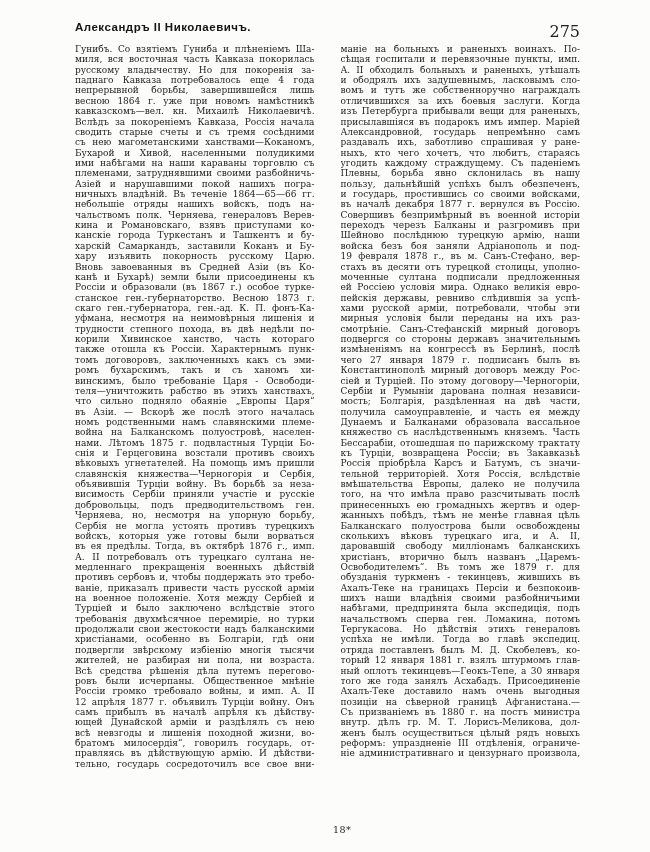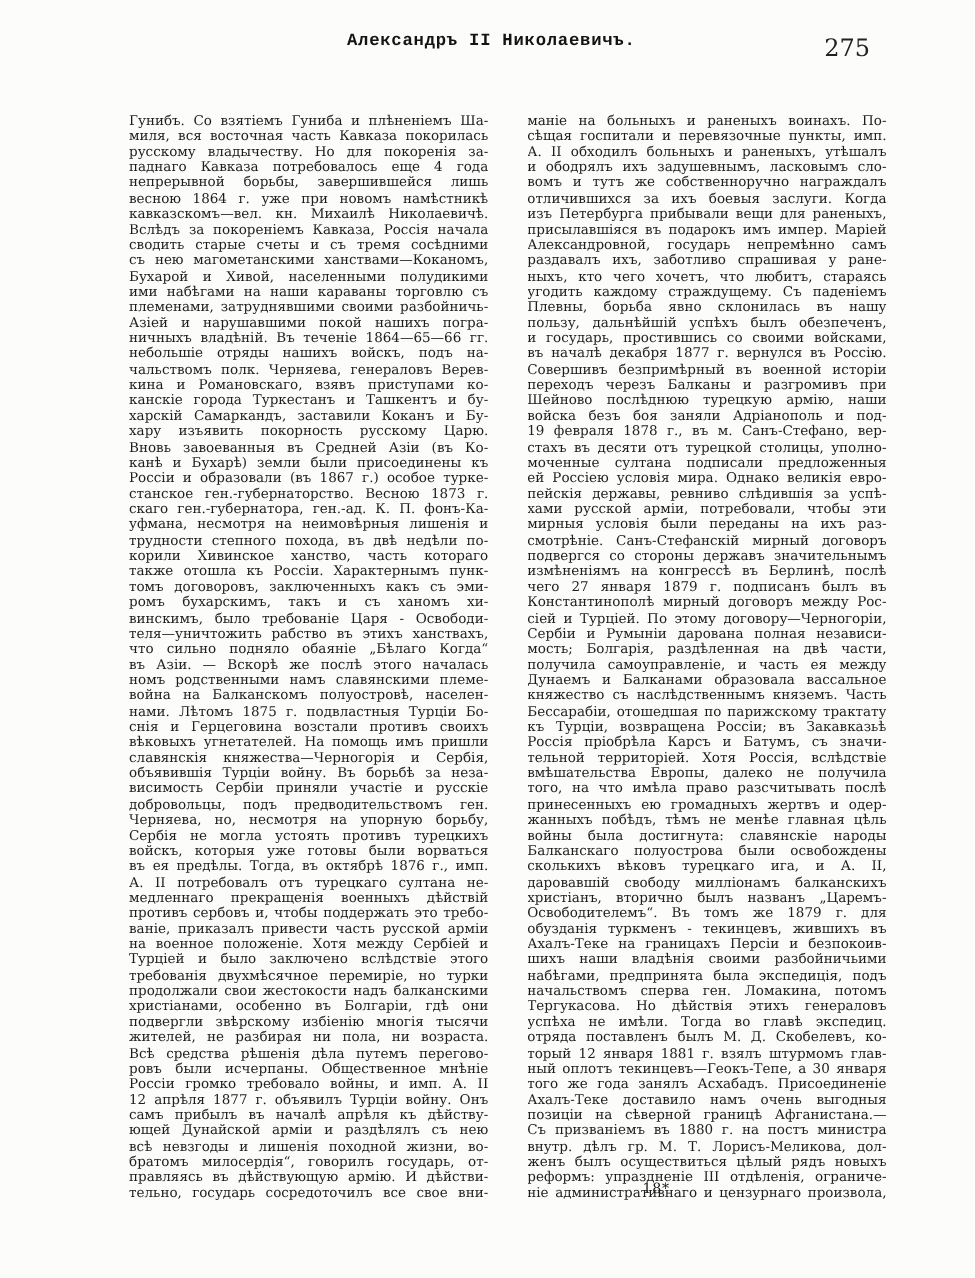--- a/index.html
+++ b/index.html
@@ -10,49 +10,49 @@
     background:#fcfcfa;
     color:#1b1b1b;
     font-family:"DejaVu Serif", "Liberation Serif", serif;
     overflow:hidden;
     box-sizing:border-box;
   }
   .running-head {
     position:absolute; top:21px; left:75px; width:505px; height:16px;
   }
   .head-title {
-    display:block; text-align:center;
-    font-family:Liberation Mono, monospace;
+    display:block; 
+    font-family:Liberation Sans, sans-serif;
     font-weight:bold; font-size:11.5px; letter-spacing:0.5px;
     color:#141414;
   }
   .page-number {
     position:absolute; right:0; top:1px;
     font-size:16px; color:#222;
   }
   .text-block {
-    position:absolute; top:44px; left:86px; width:505px;
-    display:flex; gap:26px;margin-top:32px;
+    position:absolute; top:44px; left:75px; width:505px;
+    display:flex; gap:26px;
   }
   .column { width:247px; overflow:hidden; }
   .line {
     font-size:9px;
     line-height:10.36px; height:10.36px;
     text-align:justify;
     text-align-last:justify;
     word-spacing:-0.2px;
     white-space:nowrap;
     overflow:hidden;
     color:#1d1d1d;
   }
   
   .line { white-space:normal; }
   .signature {
-    position:absolute; top:787px; left:333px; width:247px;
-    text-align:center; padding-right:38px; box-sizing:border-box;
+    position:absolute; top:824px; left:333px; width:247px;
+    text-align:left; padding-right:38px; box-sizing:border-box;
     font-size:9.5px; letter-spacing:0.5px; color:#1d1d1d;
   }
 </style>
 </head>
 <body>
 
 <div class="page">
 
   <div class="running-head">
     <span class="head-title">Александръ II Николаевичъ.</span>
@@ -88,21 +88,21 @@
         <div class="line">станское ген.-губернаторство. Весною 1873 г.</div>
         <div class="line">скаго ген.-губернатора, ген.-ад. К. П. фонъ-Ка-</div>
         <div class="line">уфмана, несмотря на неимовѣрныя лишенія и</div>
         <div class="line">трудности степного похода, въ двѣ недѣли по-</div>
         <div class="line">корили Хивинское ханство, часть котораго</div>
         <div class="line">также отошла къ Россіи. Характернымъ пунк-</div>
         <div class="line">томъ договоровъ, заключенныхъ какъ съ эми-</div>
         <div class="line">ромъ бухарскимъ, такъ и съ ханомъ хи-</div>
         <div class="line">винскимъ, было требованіе Царя - Освободи-</div>
         <div class="line">теля—уничтожить рабство въ этихъ ханствахъ,</div>
-        <div class="line">что сильно подняло обаяніе „Бѣлаго Когда“</div>
+        <div class="line">что сильно подняло обаяніе „Европы Царя“</div>
         <div class="line">въ Азіи. — Вскорѣ же послѣ этого началась</div>
         <div class="line">номъ родственными намъ славянскими племе-</div>
         <div class="line">война на Балканскомъ полуостровѣ, населен-</div>
         <div class="line">нами. Лѣтомъ 1875 г. подвластныя Турціи Бо-</div>
         <div class="line">снія и Герцеговина возстали противъ своихъ</div>
         <div class="line">вѣковыхъ угнетателей. На помощь имъ пришли</div>
         <div class="line">славянскія княжества—Черногорія и Сербія,</div>
         <div class="line">объявившія Турціи войну. Въ борьбѣ за неза-</div>
         <div class="line">висимость Сербіи приняли участіе и русскіе</div>
         <div class="line">добровольцы, подъ предводительствомъ ген.</div>
@@ -172,21 +172,20 @@
         <div class="line">Дунаемъ и Балканами образовала вассальное</div>
         <div class="line">княжество съ наслѣдственнымъ княземъ. Часть</div>
         <div class="line">Бессарабіи, отошедшая по парижскому трактату</div>
         <div class="line">къ Турціи, возвращена Россіи; въ Закавказьѣ</div>
         <div class="line">Россія пріобрѣла Карсъ и Батумъ, съ значи-</div>
         <div class="line">тельной территоріей. Хотя Россія, вслѣдствіе</div>
         <div class="line">вмѣшательства Европы, далеко не получила</div>
         <div class="line">того, на что имѣла право разсчитывать послѣ</div>
         <div class="line">принесенныхъ ею громадныхъ жертвъ и одер-</div>
         <div class="line">жанныхъ побѣдъ, тѣмъ не менѣе главная цѣль</div>
-        <div class="line">войны была достигнута: славянскіе народы</div>
         <div class="line">Балканскаго полуострова были освобождены</div>
         <div class="line">сколькихъ вѣковъ турецкаго ига, и А. II,</div>
         <div class="line">даровавшій свободу милліонамъ балканскихъ</div>
         <div class="line">христіанъ, вторично былъ названъ „Царемъ-</div>
         <div class="line">Освободителемъ“. Въ томъ же 1879 г. для</div>
         <div class="line">обузданія туркменъ - текинцевъ, жившихъ въ</div>
         <div class="line">Ахалъ-Теке на границахъ Персіи и безпокоив-</div>
         <div class="line">шихъ наши владѣнія своими разбойничьими</div>
         <div class="line">набѣгами, предпринята была экспедиція, подъ</div>
         <div class="line">начальствомъ сперва ген. Ломакина, потомъ</div>

